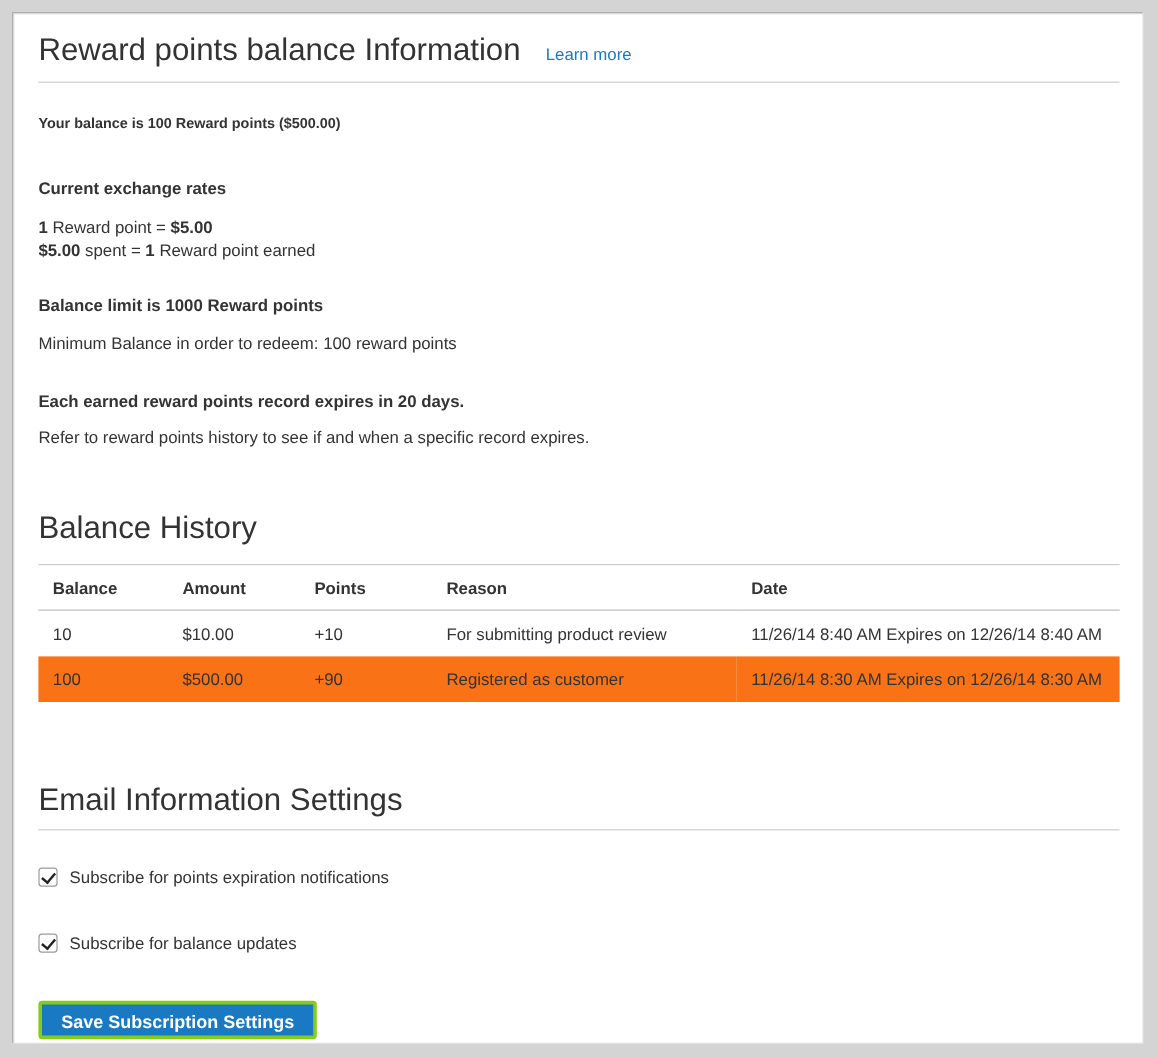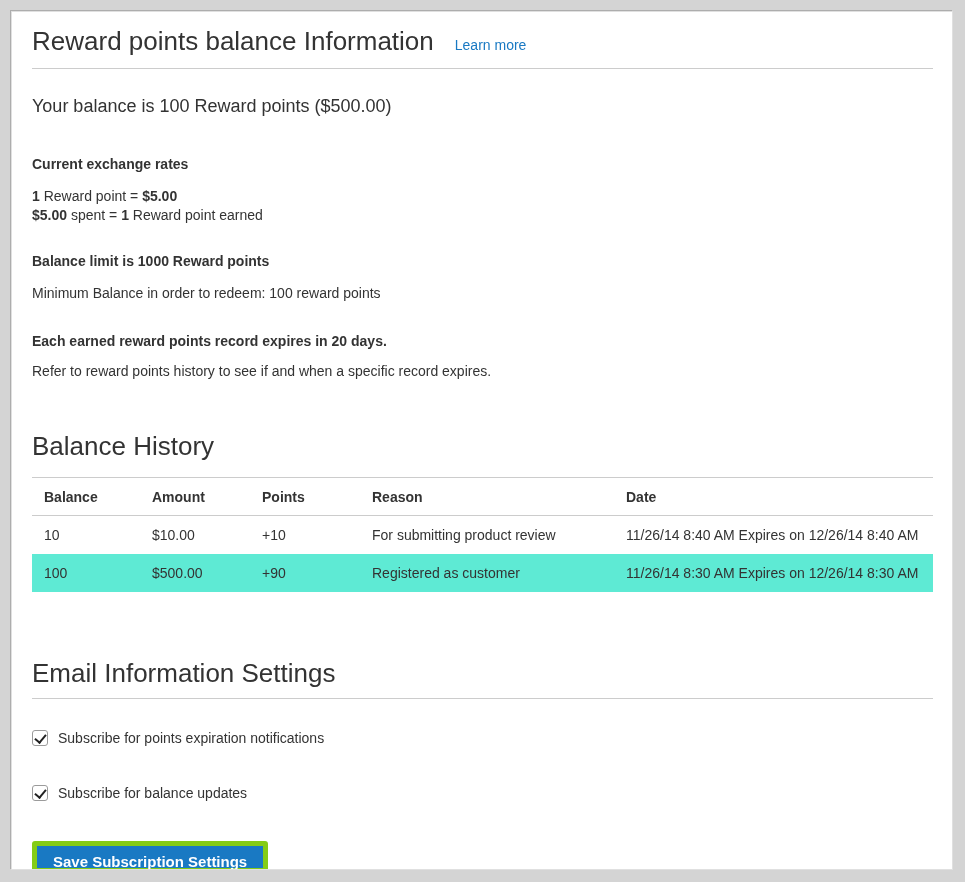--- a/index.html
+++ b/index.html
@@ -39,22 +39,22 @@
     text-decoration: none;
     cursor: pointer;
   }
   .divider {
     border: none;
     border-top: 1px solid #cccccc;
     margin-top: 11px;
   }
   
   .balance-summary {
-    font-size: 18px;
-    font-weight: 400;
+    font-size: 12px;
+    font-weight: 700;
     margin-top: 27px;
   }
   .bold-line { font-weight: 700; }
   .exchange-heading { margin-top: 39px; font-weight: 700; }
   .exchange-lines { margin-top: 15px; line-height: 19px; }
   .limit-heading { margin-top: 28px; font-weight: 700; }
   .limit-min { margin-top: 16px; }
   .exp-heading { margin-top: 32px; font-weight: 700; }
   .exp-note { margin-top: 14px; }
   
@@ -80,21 +80,21 @@
     text-align: left;
     font-weight: 700;
     padding: 11px 10px 10px 12px;
     border-bottom: 1px solid #cccccc;
     color: #333333;
   }
   table.history td {
     padding: 11px 10px 11px 12px;
     color: #333333;
   }
-  table.history tr.stripe td { background: #5eead4; }
+  table.history tr.stripe td { background: #f97316; }
   
   .email-title { margin-top: 66px; }
   .email-divider { margin-top: 9px; }
   .option-row {
     display: flex;
     align-items: center;
     margin-top: 0;
   }
   .option-row.first { margin-top: 39px; }
   .option-row.second { margin-top: 31px; }
@@ -122,21 +122,21 @@
     margin-left: 10px;
     font-size: 14px;
     color: #333333;
     cursor: pointer;
   }
   
   .save-btn {
     display: inline-block;
     margin-top: 40px;
     background: #1979c3;
-    border: 5px solid #84cc16;
+    border: 3px solid #84cc16;
     border-radius: 3px;
     color: #ffffff;
     font-family: "Liberation Sans", "DejaVu Sans", sans-serif;
     font-size: 15px;
     font-weight: 700;
     padding: 7px 16px 8px 16px;
     height: 32px;
     cursor: pointer;
   }
 </style>

